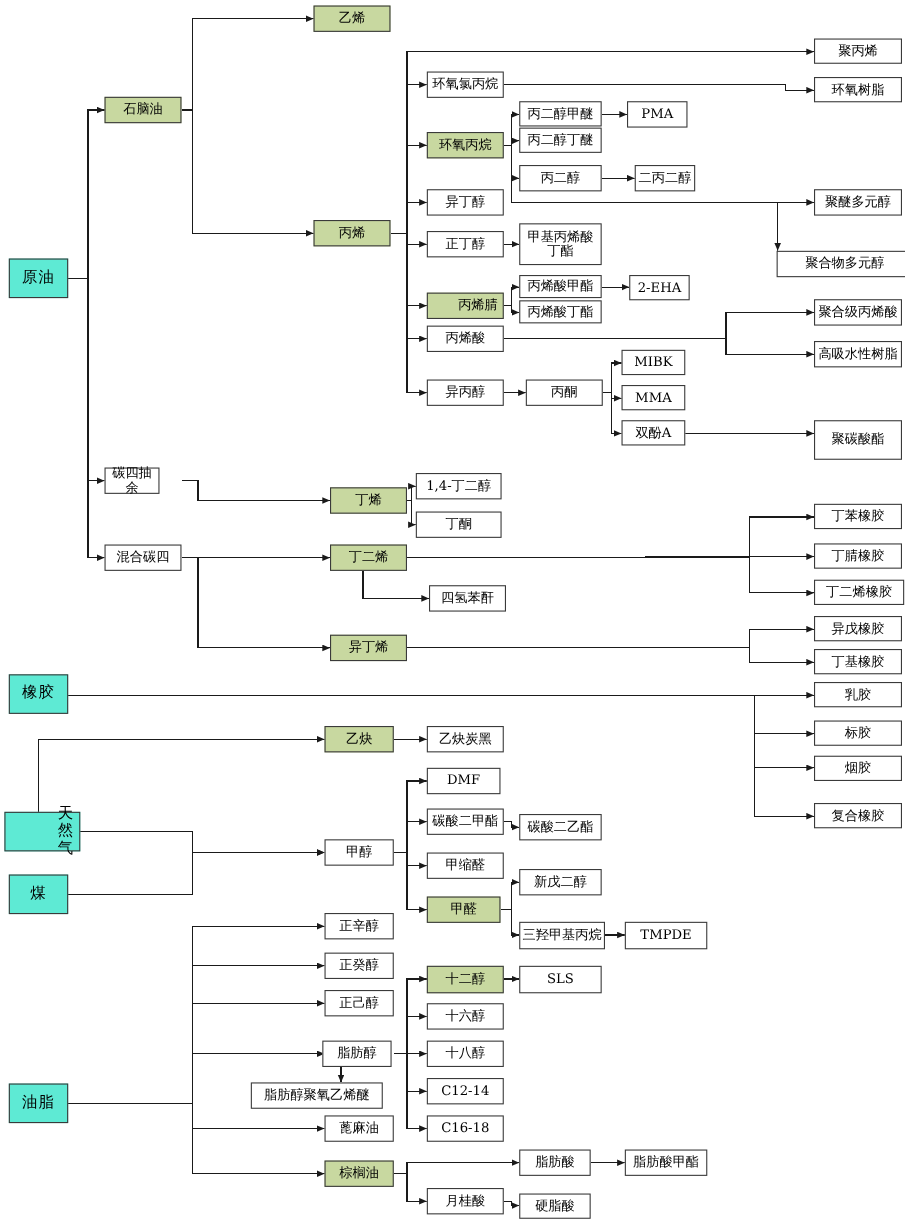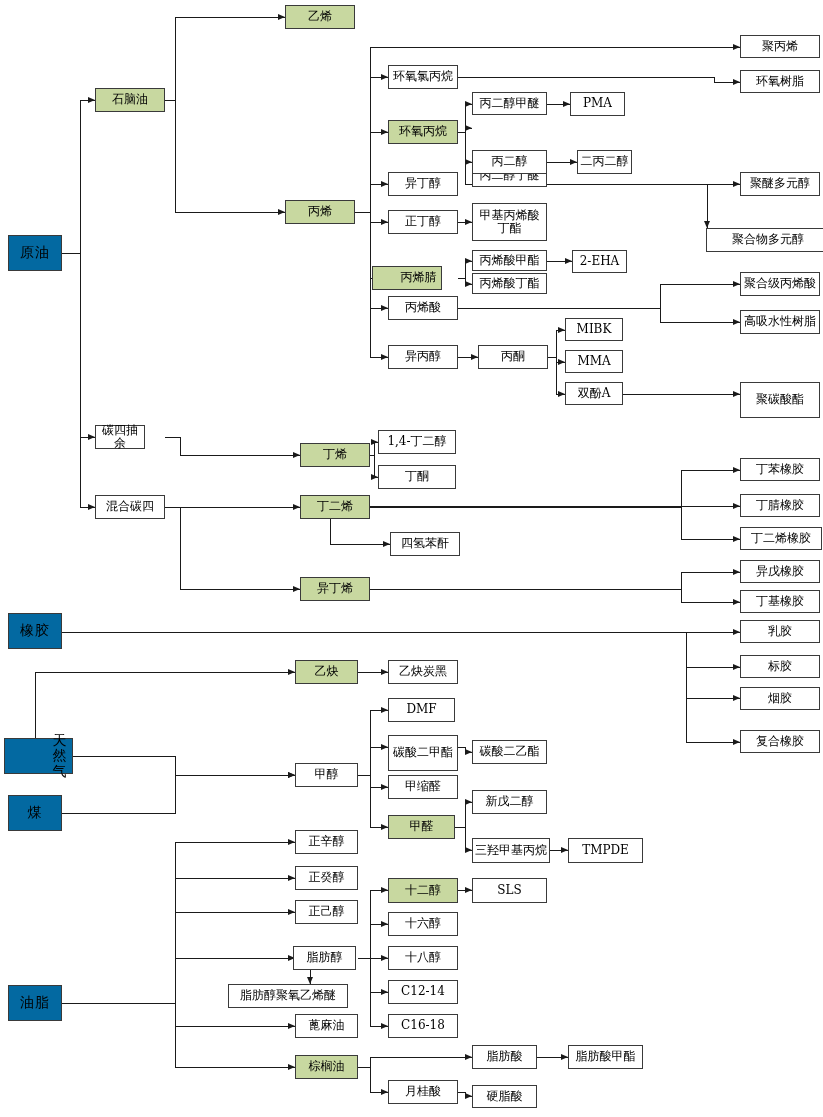--- a/index.html
+++ b/index.html
@@ -11,21 +11,21 @@
   }
   #wires{position:absolute;left:0;top:0;width:823px;height:1117px;z-index:0;}
   #wires polyline{shape-rendering:crispEdges;}
   .node{
     position:absolute;box-sizing:border-box;z-index:1;
     border:1px solid #3a3a3a;background:#ffffff;color:#000;
     display:flex;align-items:center;justify-content:center;
     text-align:center;font-size:12px;line-height:1.12;padding:0 1px;
   }
   .node.key{background:#c8d8a0;}
-  .node.source{background:#0369a1;font-size:14px;letter-spacing:1px;}
+  .node.source{background:#5eead4;font-size:14px;letter-spacing:1px;}
 </style>
 </head>
 <body>
 
 <div id="canvas">
   <svg id="wires" width="823" height="1117" viewBox="0 0 823 1117">
     <defs>
       <marker id="arrowhead" markerWidth="8" markerHeight="8" refX="7" refY="3" orient="auto" markerUnits="userSpaceOnUse">
         <path d="M0,0 L7,3 L0,6 Z" fill="#1a1a1a"></path>
       </marker>
@@ -111,29 +111,29 @@
 <div class="node source" style="left: 8px; top: 235px; width: 54px; height: 36px;">原油</div>
     <div class="node key" style="left: 95px; top: 88px; width: 70px; height: 24px;">石脑油</div>
     <div class="node key" style="left: 285px; top: 5px; width: 70px; height: 24px;">乙烯</div>
     <div class="node key" style="left: 285px; top: 200px; width: 70px; height: 24px;">丙烯</div>
     <div class="node" style="left: 740px; top: 35px; width: 80px; height: 23px;">聚丙烯</div>
     <div class="node" style="left: 388px; top: 65px; width: 70px; height: 24px;">环氧氯丙烷</div>
     <div class="node" style="left: 740px; top: 70px; width: 80px; height: 23px;">环氧树脂</div>
     <div class="node" style="left: 472px; top: 92px; width: 75px; height: 23px;">丙二醇甲醚</div>
     <div class="node" style="left: 570px; top: 92px; width: 55px; height: 24px;">PMA</div>
     <div class="node key" style="left: 388px; top: 120px; width: 70px; height: 24px;">环氧丙烷</div>
-    <div class="node" style="left: 472px; top: 116px; width: 75px; height: 23px; margin-top: 48px;">丙二醇丁醚</div>
+    <div class="node" style="left: 472px; top: 116px; width: 75px; height: 23px;">丙二醇丁醚</div>
     <div class="node" style="left: 472px; top: 150px; width: 75px; height: 24px;">丙二醇</div>
     <div class="node" style="left: 577px; top: 150px; width: 55px; height: 24px;">二丙二醇</div>
     <div class="node" style="left: 388px; top: 172px; width: 70px; height: 24px;">异丁醇</div>
     <div class="node" style="left: 740px; top: 172px; width: 80px; height: 24px;">聚醚多元醇</div>
     <div class="node" style="left: 388px; top: 210px; width: 70px; height: 24px;">正丁醇</div>
     <div class="node" style="left: 472px; top: 203px; width: 75px; height: 38px;">甲基丙烯酸丁酯</div>
     <div class="node" style="left: 706px; top: 228px; width: 124px; height: 24px;">聚合物多元醇</div>
-    <div class="node key" style="left: 372px; top: 266px; width: 70px; height: 24px; padding-left: 24px;">丙烯腈</div>
+    <div class="node key" style="left: 388px; top: 266px; width: 70px; height: 24px; padding-left: 24px;">丙烯腈</div>
     <div class="node" style="left: 472px; top: 250px; width: 75px; height: 21px;">丙烯酸甲酯</div>
     <div class="node" style="left: 572px; top: 250px; width: 55px; height: 23px;">2-EHA</div>
     <div class="node" style="left: 472px; top: 273px; width: 75px; height: 21px;">丙烯酸丁酯</div>
     <div class="node" style="left: 388px; top: 296px; width: 70px; height: 24px;">丙烯酸</div>
     <div class="node" style="left: 740px; top: 272px; width: 80px; height: 24px;">聚合级丙烯酸</div>
     <div class="node" style="left: 740px; top: 310px; width: 80px; height: 24px;">高吸水性树脂</div>
     <div class="node" style="left: 388px; top: 345px; width: 70px; height: 24px;">异丙醇</div>
     <div class="node" style="left: 478px; top: 345px; width: 70px; height: 24px;">丙酮</div>
     <div class="node" style="left: 565px; top: 318px; width: 58px; height: 23px;">MIBK</div>
     <div class="node" style="left: 565px; top: 350px; width: 58px; height: 23px;">MMA</div>
@@ -154,21 +154,21 @@
     <div class="node" style="left: 740px; top: 590px; width: 80px; height: 23px;">丁基橡胶</div>
     <div class="node source" style="left: 8px; top: 613px; width: 54px; height: 36px;">橡胶</div>
     <div class="node" style="left: 740px; top: 620px; width: 80px; height: 23px;">乳胶</div>
     <div class="node" style="left: 740px; top: 655px; width: 80px; height: 23px;">标胶</div>
     <div class="node" style="left: 740px; top: 687px; width: 80px; height: 23px;">烟胶</div>
     <div class="node" style="left: 740px; top: 730px; width: 80px; height: 23px;">复合橡胶</div>
     <div class="node key" style="left: 295px; top: 660px; width: 63px; height: 24px;">乙炔</div>
     <div class="node" style="left: 388px; top: 660px; width: 70px; height: 24px;">乙炔炭黑</div>
     <div class="node source" style="left: 4px; top: 738px; width: 69px; height: 36px; padding-left: 44px;">天然气</div>
     <div class="node" style="left: 388px; top: 698px; width: 67px; height: 24px;">DMF</div>
-    <div class="node" style="left: 388px; top: 735px; width: 70px; height: 36px;">碳酸二甲酯</div>
+    <div class="node" style="left: 388px; top: 735px; width: 70px; height: 24px;">碳酸二甲酯</div>
     <div class="node" style="left: 472px; top: 740px; width: 75px; height: 24px;">碳酸二乙酯</div>
     <div class="node" style="left: 295px; top: 763px; width: 63px; height: 24px;">甲醇</div>
     <div class="node" style="left: 388px; top: 775px; width: 70px; height: 24px;">甲缩醛</div>
     <div class="node source" style="left: 8px; top: 795px; width: 54px; height: 36px;">煤</div>
     <div class="node" style="left: 472px; top: 790px; width: 75px; height: 24px;">新戊二醇</div>
     <div class="node key" style="left: 388px; top: 815px; width: 67px; height: 24px;">甲醛</div>
     <div class="node" style="left: 472px; top: 838px; width: 78px; height: 25px;">三羟甲基丙烷</div>
     <div class="node" style="left: 568px; top: 838px; width: 75px; height: 25px;">TMPDE</div>
     <div class="node" style="left: 295px; top: 830px; width: 63px; height: 24px;">正辛醇</div>
     <div class="node" style="left: 295px; top: 866px; width: 63px; height: 24px;">正癸醇</div>

